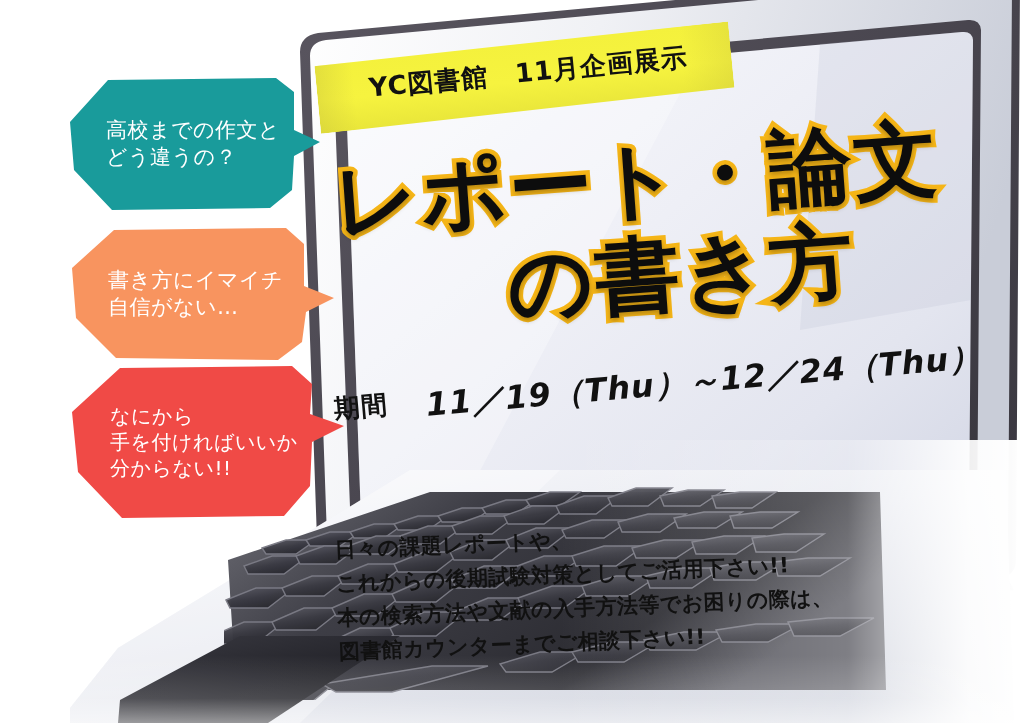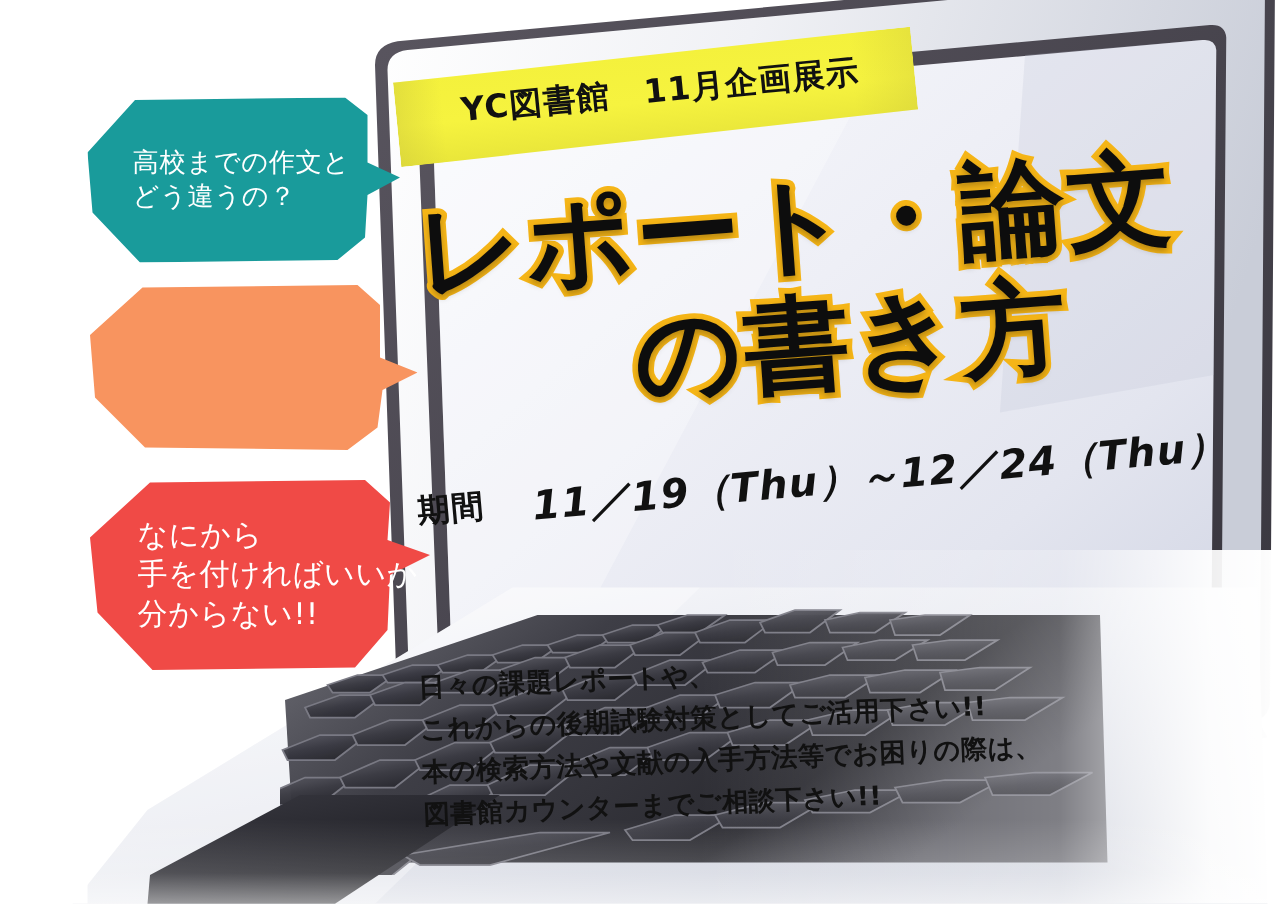--- a/index.html
+++ b/index.html
@@ -24,21 +24,21 @@
     display:flex;
     flex-direction:column;
     justify-content:center;
     box-sizing:border-box;
   }
   .bubble .btxt{position:relative;z-index:3;white-space:pre;}
   .bshape{position:absolute;left:0;top:0;width:100%;height:100%;z-index:1;}
 
   #bubble-1{left:70px;top:78px;width:250px;height:132px;padding:0 0 0 36px;font-size:21px;}
   #bubble-2{left:72px;top:228px;width:262px;height:132px;padding:0 0 0 36px;font-size:21px;}
-  #bubble-3{left:72px;top:384px;width:272px;height:152px;padding:0 0 0 38px;font-size:24px;}
+  #bubble-3{left:72px;top:366px;width:272px;height:152px;padding:0 0 0 38px;font-size:20px;}
 
   
   #tape-banner{
     position:absolute;left:314px;top:62px;width:416px;height:72px;
     transform:rotate(-5.6deg);transform-origin:0 0;
   }
   #tape-banner .tape-bg{
     position:absolute;inset:0;
     background:linear-gradient(180deg,#f4f13c 0%,#f6f33f 55%,#e9e63a 100%);
     clip-path:polygon(0% 6%,100% 0%,100% 92%,0% 100%);
@@ -270,20 +270,22 @@
       <path d="M38,2 L206,0 L224,14 L224,52 L250,64 L224,78 L222,112 L200,130 L42,132 L4,92 L0,44 Z" fill="#199B9B"></path>
     </svg>
     <div class="btxt">高校までの作文と
 どう違うの？</div>
   </div>
 
   <div class="bubble" id="bubble-2">
     <svg class="bshape" viewBox="0 0 262 132" preserveAspectRatio="none" xmlns="http://www.w3.org/2000/svg">
       <path d="M42,2 L214,0 L232,16 L232,58 L262,70 L234,84 L230,114 L206,132 L44,130 L4,90 L0,40 Z" fill="#F8945F"></path>
     </svg>
+    <div class="btxt">書き方にイマイチ
+自信がない…</div>
   </div>
 
   <div class="bubble" id="bubble-3">
     <svg class="bshape" viewBox="0 0 272 152" preserveAspectRatio="none" xmlns="http://www.w3.org/2000/svg">
       <path d="M48,2 L220,0 L240,18 L238,48 L272,60 L240,76 L238,120 L212,150 L50,152 L6,106 L0,46 Z" fill="#F04A46"></path>
     </svg>
     <div class="btxt">なにから
 手を付ければいいか
 分からない!!</div>
   </div>

